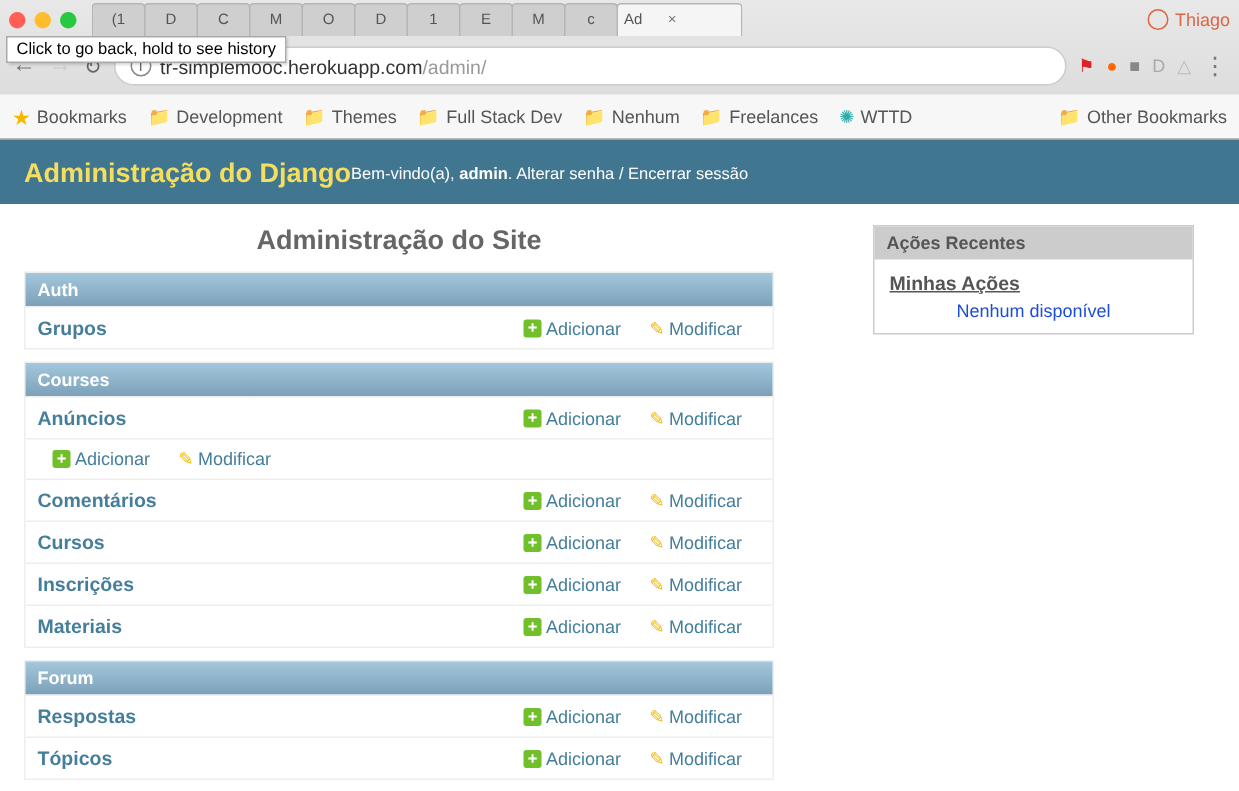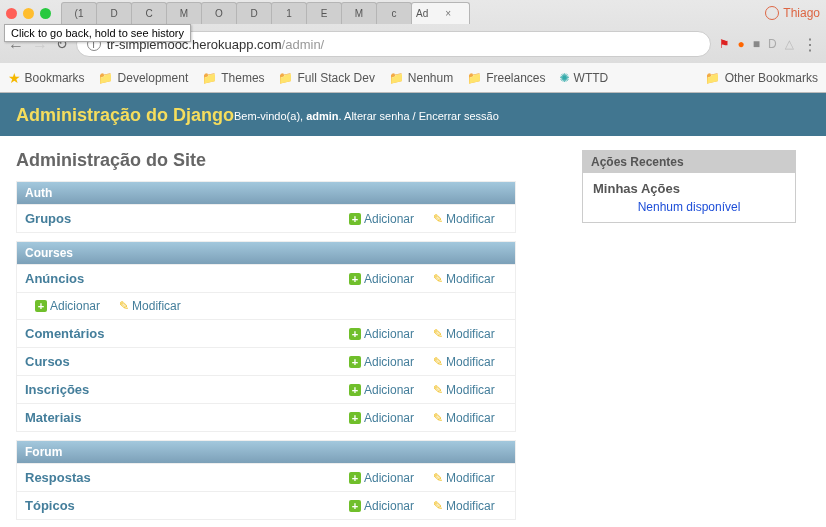--- a/index.html
+++ b/index.html
@@ -6,21 +6,21 @@
 body { font-family: "Lucida Grande", Verdana, Arial, sans-serif; font-size: 12px; background: #fff; width: 826px; }
 
 .browser-chrome { background: linear-gradient(#e8e8e8,#d8d8d8); border-bottom: 1px solid #bbb; }
 .tab-strip { display: flex; align-items: center; height: 26px; padding: 0 6px; font-size: 11px; color: #555; }
 .traffic-lights { display: flex; gap: 6px; margin-right: 10px; }
 .tl { width: 11px; height: 11px; border-radius: 50%; }
 .tl.red { background:#ff5f57;} .tl.yel{background:#ffbd2e;} .tl.grn{background:#28c940;}
 .tooltip { position:absolute; left:4px; top:24px; background:#fff; border:1px solid #aaa; padding:2px 6px; font-size:11px; box-shadow:1px 1px 2px rgba(0,0,0,.2); z-index:10;}
 .tabs { display:flex; flex:1; overflow:hidden; }
 .tab { width:36px; height:22px; background:#cfcfcf; border:1px solid #b5b5b5; border-bottom:none; border-radius:3px 3px 0 0; margin-right:-1px; display:flex; align-items:center; justify-content:center; font-size:10px; overflow:hidden; white-space:nowrap; }
-.tab.active { background:#f5f5f5; width:59px; padding:0 4px; justify-content:flex-start;gap:17px;}
+.tab.active { background:#f5f5f5; width:84px; padding:0 4px; justify-content:flex-start;gap:17px;}
 .tab-close{color:#777;font-size:10px;}
 .profile { margin-left:auto; display:flex; align-items:flex-end; gap:4px; color:#d64; font-size:12px;}
 .profile .circle{width:14px;height:14px;border:1px solid #d64;border-radius:50%;display:inline-block;}
 
 .toolbar { display:flex; align-items:center; height:36px; padding:0 8px; gap:8px;}
 .nav-btn { color:#777; font-size:16px; }
 .nav-btn.disabled{color:#ccc;}
 .reload{color:#666;font-size:14px;}
 .url-bar { flex:1; height:26px; border:1px solid #ccc; border-radius:13px; background:#fff; display:flex; align-items:center; padding:0 10px; font-size:13px; color:#333; overflow:hidden;}
 .url-bar .info{ width:14px;height:14px;border:1px solid #888;border-radius:50%; display:flex;align-items:center;justify-content:center;font-size:10px;color:#666;margin-right:6px;}
@@ -34,34 +34,34 @@
 .bm.right{margin-left:auto;}
 
 .django-header{background:#417690;color:#ffc;padding:12px 16px 10px;display:flex;justify-content:flex-start;align-items:center;}
 .django-header h1{font-size:18px;font-weight:bold;color:#f5dd5d;}
 .user-tools{font-size:11px;color:#fff;}
 .user-tools a{color:#fff;text-decoration:none;}
 .user-tools .bold{font-weight:bold;}
 
 .content{padding:14px 16px;display:flex;gap:18px;align-items:flex-start;}
 .main{flex:1;max-width:500px;}
-.main h2{font-size:18px;font-weight:bold;color:#666;margin-bottom:10px;}
+.main h2{font-size:18px;font-weight:bold;color:#666;margin-bottom:10px;text-align:center;}
 .module{margin-bottom:8px;border:1px solid #eee;}
 .caption{background:#79aec8;background:linear-gradient(#a3c8dd,#7ca0b8);color:#fff;font-size:12px;font-weight:bold;padding:4px 8px;}
 .row{display:flex;align-items:center;padding:6px 8px;border-top:1px solid #eee;}
 .row:first-of-type{border-top:none;}
 .model-link{flex:1;color:#447e9b;font-weight:bold;text-decoration:none;font-size:13px;}
 .act{display:flex;align-items:center;gap:3px;color:#447e9b;font-size:12px;text-decoration:none;margin-left:10px;min-width:74px;}
 .plus{width:12px;height:12px;background:#70bf2b;color:#fff;border-radius:2px;display:flex;align-items:center;justify-content:center;font-size:11px;font-weight:bold;}
 .pencil{color:#efb80b;font-size:12px;}
 
 .sidebar{width:214px;border:1px solid #ccc;margin-left:48px;}
 .sidebar .caption{background:#ccc;color:#555;}
 .sidebar-body{padding:8px 10px;font-size:12px;}
-.sidebar-body h3{font-size:13px;font-weight:bold;color:#555;margin-bottom:4px;}
+.sidebar-body h3{font-size:13px;font-weight:bold;color:#555;margin-bottom:4px;text-decoration:underline;}
 .sidebar-body p{color:#1d4ed8;text-align:center;}
 </style>
 </head>
 <body>
 
 <div class="browser-chrome">
   <div class="tooltip">Click to go back, hold to see history</div>
   <div class="tab-strip">
     <div class="traffic-lights">
       <div class="tl red"></div>

